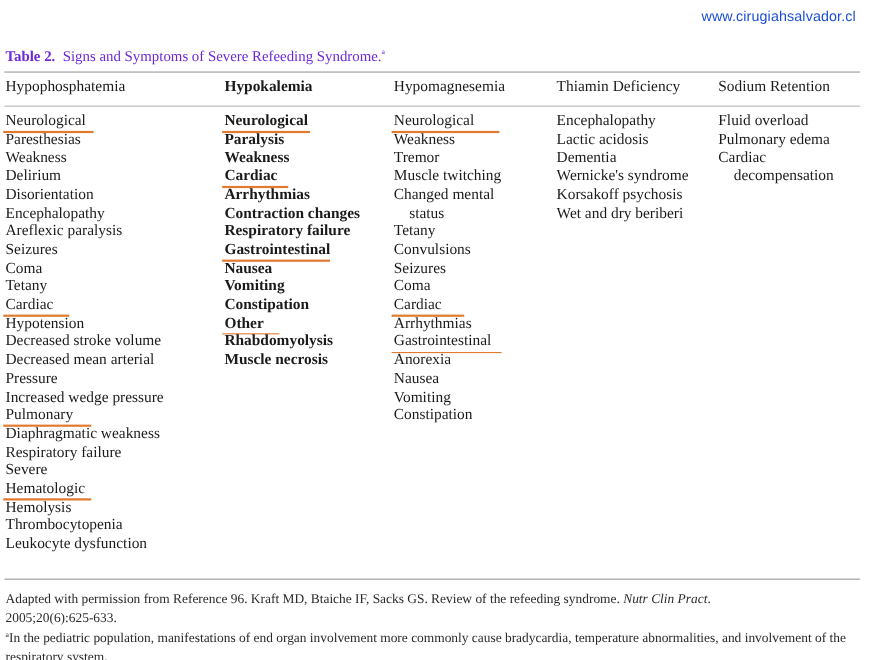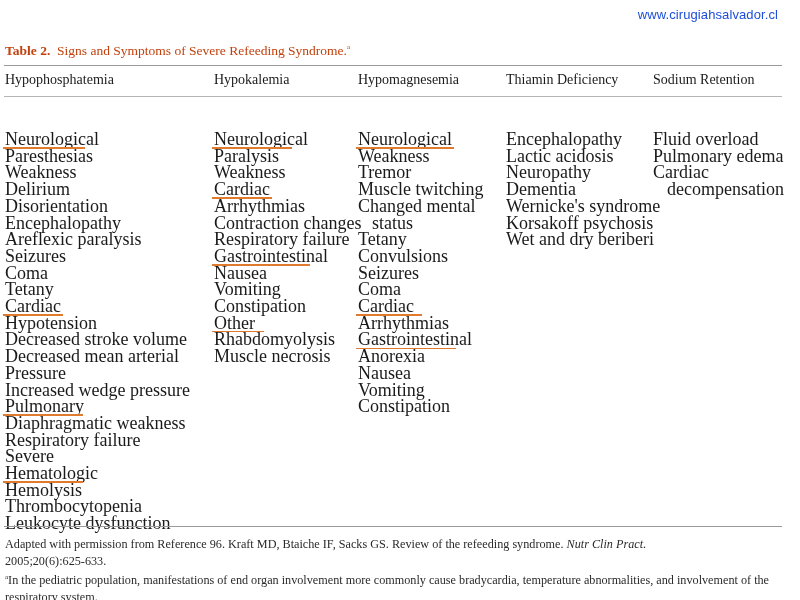--- a/index.html
+++ b/index.html
@@ -9,33 +9,33 @@
     font-family: "Liberation Serif", "DejaVu Serif", serif;
     position: relative;
   }
   .watermark {
     position: absolute; right: 22px; top: 7px;
     font-family: "Liberation Sans", "DejaVu Sans", sans-serif;
     font-size: 13px; color: #1d4ed8; letter-spacing: 0.1px;
   }
   .title {
     position: absolute; left: 5px; top: 43px;
-    font-size: 13.5px; color: #c2410c;
+    font-size: 13.5px; color: #6d28d9;
   }
   .title b { font-weight: bold; }
   .title sup { font-size: 7px; vertical-align: 6px; }
   .rule { position: absolute; left: 4px; right: 18px; height: 1px; background: #9a9a9a; }
   .rule.r1 { top: 65px; }
   .rule.r2 { top: 96px; background:#b5b5b5; }
   .rule.r3 { top: 526px; }
   .header-row { position: absolute; top: 72px; left: 0; right: 0; height: 20px; font-size: 14px; }
   .col { position: absolute; top: 0; }
-  .c0 { left: 5px; } .c1 { left: 214px; } .c2 { left: 358px; } .c3 { left: 506px; } .c4 { left: 653px; }
+  .c0 { left: 5px; } .c1 { left: 204px; font-weight: bold; } .c2 { left: 358px; } .c3 { left: 506px; } .c4 { left: 653px; }
   .body-rows { position: absolute; top: 103px; left: 0; right: 0; }
-  .body-rows .col { font-size: 18px; line-height: 16.7px; margin-top: 28px; }
+  .body-rows .col { font-size: 14px; line-height: 16.7px; }
   .item { display: block; white-space: nowrap; position: relative; }
   .item.indent { padding-left: 14px; }
   .item.cat::after {
     content: ""; position: absolute; left: -2px; bottom: -1px;
     width: var(--ul, 80px); height: 1.6px; background: #e07a2e;
   }
   .footer {
     position: absolute; left: 5px; top: 536px; width: 780px;
     font-size: 12.2px; line-height: 16.5px; color: #2a2a2a;
   }
@@ -122,21 +122,20 @@
       <span class="item">Arrhythmias</span>
       <span class="item cat" style="--ul: 100px;">Gastrointestinal</span>
       <span class="item">Anorexia</span>
       <span class="item">Nausea</span>
       <span class="item">Vomiting</span>
       <span class="item">Constipation</span>
     </div>
   <div class="col c3">
       <span class="item">Encephalopathy</span>
       <span class="item">Lactic acidosis</span>
-      <span class="item">Neuropathy</span>
       <span class="item">Dementia</span>
       <span class="item">Wernicke's syndrome</span>
       <span class="item">Korsakoff psychosis</span>
       <span class="item">Wet and dry beriberi</span>
     </div>
   <div class="col c4">
       <span class="item">Fluid overload</span>
       <span class="item">Pulmonary edema</span>
       <span class="item">Cardiac</span>
       <span class="item indent">decompensation</span>

